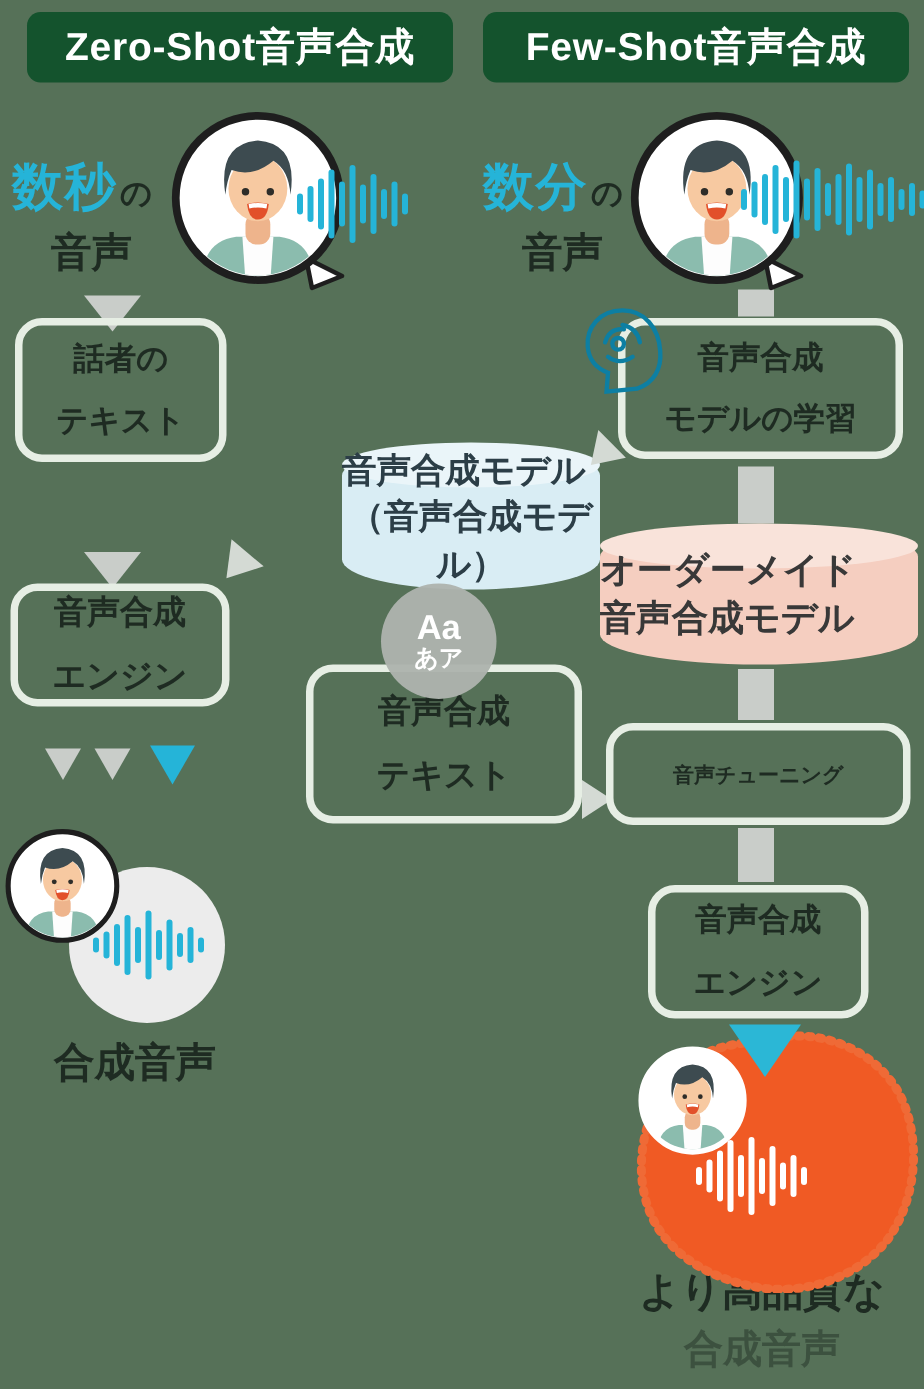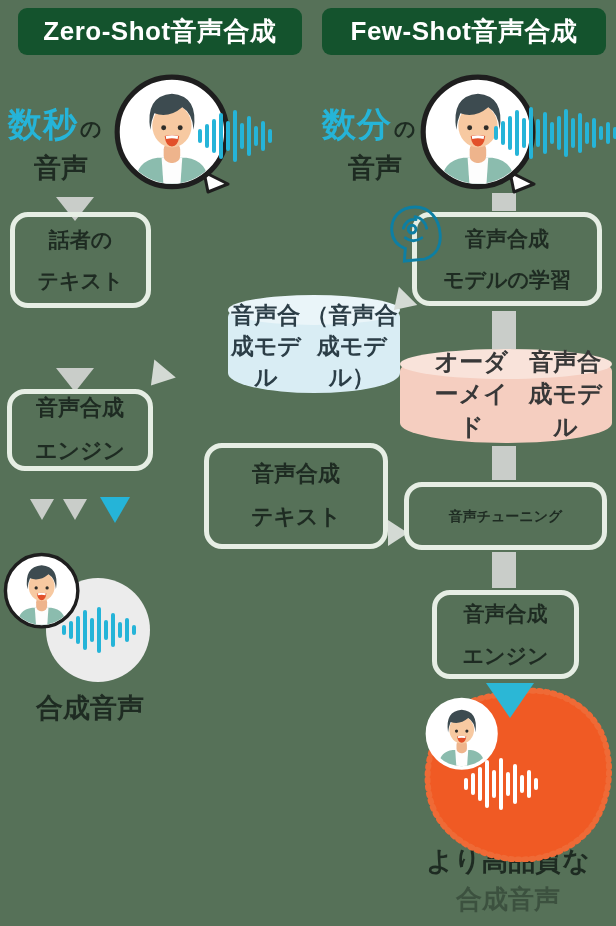--- a/index.html
+++ b/index.html
@@ -13,26 +13,26 @@
   .intro .l1{display:flex;align-items:baseline;}
   .intro .dur{font-size:34px;color:#25b4d8;letter-spacing:1px;}
   .intro .ptc{font-size:21px;margin-left:2px;}
   .intro .l2{font-size:27px;margin:2px 0 0 26px;}
 
   .box{position:absolute;border:5px solid #e6eee4;border-radius:18px;box-sizing:border-box;
        display:flex;flex-direction:column;align-items:center;justify-content:center;gap:14px;
        color:#1e2b22;font-weight:700;text-align:center;line-height:1.3;}
 
   .cyl{position:absolute;border-radius:50%/20px;box-sizing:border-box;
-       display:flex;flex-direction:row;align-items:flex-end;justify-content:center;
+       display:flex;flex-direction:column;align-items:flex-start;justify-content:center;
        font-weight:700;text-align:center;line-height:1.35;}
   .cyl::before{content:"";position:absolute;left:0;right:0;top:-2px;height:30px;border-radius:50%;}
   .cyl-blue{background:#d9edf4;color:#2c3e47;font-size:23px;}
   .cyl-blue::before{background:#eaf5f9;}
-  .cyl-peach{background:#f5cec0;color:#383838;font-size:24px;padding-left:24px;}
+  .cyl-peach{background:#f5cec0;color:#383838;font-size:24px;}
   .cyl-peach::before{background:#f9e3da;}
   .cyl span{position:relative;z-index:1;}
 
   .tri{position:absolute;width:0;height:0;}
   .stub{position:absolute;width:24px;background:#c9cdc9;}
 
   .aa{position:absolute;left:254px;top:389px;width:77px;height:77px;border-radius:50%;
       background:rgba(174,179,174,.96);color:#fff;display:flex;flex-direction:column;
       align-items:center;justify-content:center;font-weight:700;z-index:4;line-height:1.1;}
   .aa .latin{font-size:23px;}
@@ -183,20 +183,24 @@
   <div class="caption" style="left:24px;top:690px;width:132px;font-size:27px">合成音声</div>
 
   <div class="cyl cyl-blue" style="left:228px;top:297px;width:172px;height:96px;z-index:1">
     <span>音声合成モデル</span>
     <span>（音声合成モデル）</span>
   </div>
 
   <div class="tri" style="left:144px;top:366px;border-left:14px solid transparent;border-right:14px solid transparent;border-top:22px solid #d4dad4;transform:rotate(40deg);z-index:2"></div>
   <div class="tri" style="left:388px;top:293px;border-left:13px solid transparent;border-right:13px solid transparent;border-top:20px solid #d4dad4;transform:rotate(45deg);z-index:2"></div>
 
+  <div class="aa">
+    <span class="latin">Aa</span>
+    <span class="kana">あア</span>
+  </div>
 
   <div class="box" style="left:204px;top:443px;width:184px;height:106px;font-size:22px">
     <span>音声合成</span>
     <span>テキスト</span>
   </div>
 
   <div class="tri" style="left:388px;top:520px;border-top:13px solid transparent;border-bottom:13px solid transparent;border-left:20px solid #d4dad4"></div>
 
   <div class="stub" style="left:492px;top:193px;height:18px"></div>
 

